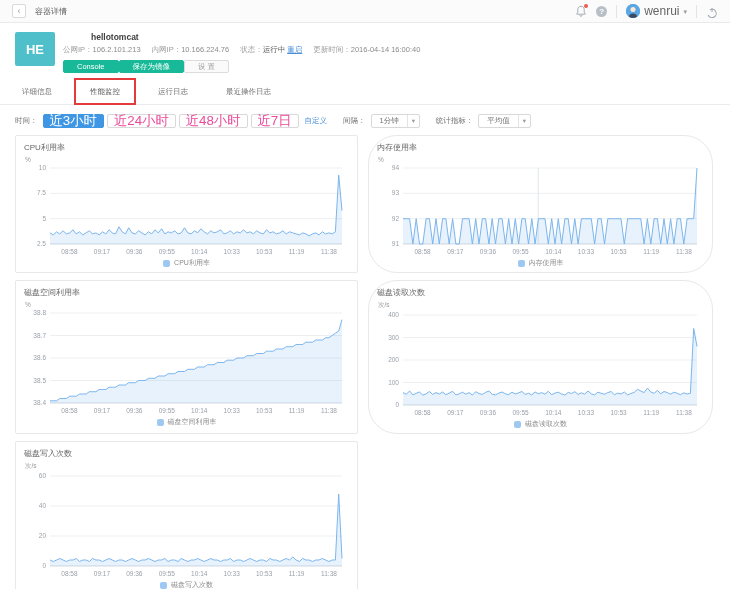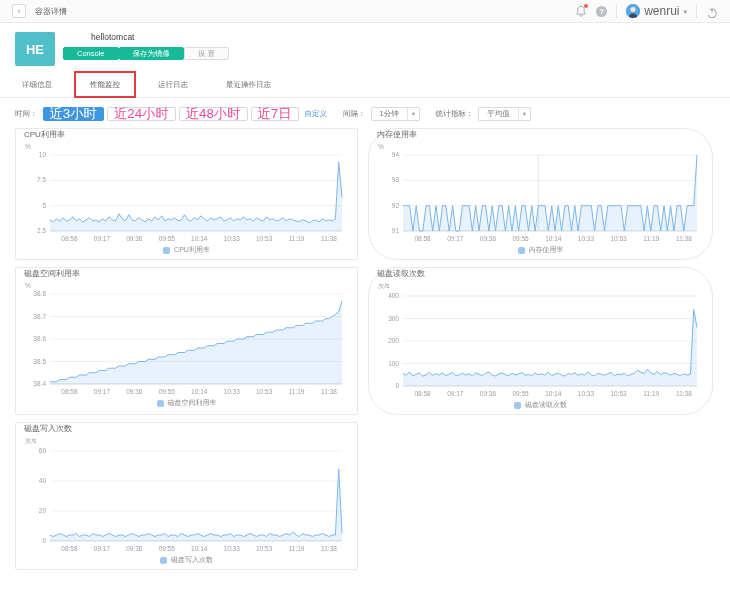--- a/index.html
+++ b/index.html
@@ -24,21 +24,21 @@
   .user-avatar { width:14px; height:14px; border-radius:50%; background:#5aa7e5; overflow:hidden; }
   .username { font-size:12px; color:#666; }
   .caret { font-size:7px; color:#999; line-height:1; }
   .icon-power { width:12px; height:12px; }
 
   
   .header { display:flex; padding:9px 15px 0; }
   .he-avatar { width:40px; height:34px; background:#4fc0ca; border-radius:2px; color:#fff;
     font-size:13px; font-weight:bold; display:flex; align-items:center; justify-content:center; }
   .header-main { margin-left:8px; }
-  .c-name { font-size:8.5px; font-weight:normal; color:#404040;padding-left:28px; }
+  .c-name { font-size:8.5px; font-weight:bold; color:#404040;padding-left:28px; }
   .info-row { margin-top:3px; font-size:7.5px; color:#9b9b9b; display:flex; gap:11px; align-items:center; }
   .info-val { color:#8b8b8b; }
   .status-val { color:#595959; }
   .link { color:#4a90d9; text-decoration:underline; cursor:pointer; }
   .actions { margin-top:5px; display:flex; gap:0; }
   .btn { height:13px; font-size:7.5px; line-height:12px; padding:0 13px; border-radius:2px;
     border:1px solid transparent; cursor:pointer; }
   .btn-teal { background:#17b998; border-color:#17b998; color:#fff; }
   .btn-plain { background:#fafafa; border-color:#dcdcdc; color:#9a9a9a; }
 
@@ -60,21 +60,21 @@
   .custom-link { margin-left:6px; color:#4a90d9; cursor:pointer; }
   .gap16 { margin-left:16px; }
   .select { display:flex; height:14px; border:1px solid #d9d9d9; border-radius:2px; background:#fff; cursor:pointer; }
   .select .val { padding:0 8px; line-height:12px; color:#737373;text-align:center; }
   .select .caret-box { width:12px; border-left:1px solid #e3e3e3; color:#999; font-size:6.5px;
     display:flex; align-items:center; justify-content:center; }
 
   
   .charts { padding:7px 15px 0; }
   .crow { display:flex; gap:10px; margin-bottom:7px; }
-  .card { border:1px solid #e8e8e8; border-radius:2px; background:#fff; padding:0 8px 3px; }
+  .card { border:1px solid #e8e8e8; border-radius:2px; background:#fff; padding:6px 8px 3px; }
   .card.w1 { width:343px; } .card.w2 { width:345px;border-radius:29px; }
   .chart-title { font-size:8px; color:#666; }
   .chart-unit { font-size:6.5px; color:#9a9a9a; margin:3px 0 0 1px; }
   .plot { width:100%; height:94px; }
   .card.tall .plot { height:108px; }
   .plot svg { display:block; }
   .legend { display:flex; align-items:center; justify-content:center; gap:4px; height:12px; cursor:pointer; }
   .legend-marker { width:7px; height:7px; border-radius:2px; background:#7cb5ec; opacity:.75; }
   .legend-label { font-size:7px; color:#8c8c8c; }
   .tick-text { font-size:6.5px; fill:#9aa1a9; }
@@ -113,20 +113,26 @@
           <line x1="6" y1="1" x2="6" y2="5" stroke="#9aa3ad" stroke-width="1"></line>
         </svg>
     </span>
   </div>
 </div>
 
 <div class="header">
   <div class="he-avatar">HE</div>
   <div class="header-main">
     <div class="c-name">hellotomcat</div>
+    <div class="info-row">
+      <span><span>公网IP：</span><span class="info-val">106.2.101.213</span></span>
+      <span><span>内网IP：</span><span class="info-val">10.166.224.76</span></span>
+      <span><span>状态：</span><span class="status-val">运行中</span>&nbsp;<span class="link">重启</span></span>
+      <span><span>更新时间：</span><span class="info-val">2016-04-14 16:00:40</span></span>
+    </div>
     <div class="actions">
       <button class="btn btn-teal">Console</button>
       <button class="btn btn-teal">保存为镜像</button>
       <button class="btn btn-plain">设 置</button>
     </div>
   </div>
 </div>
 
 <div class="tabs">
   <div class="tab">详细信息</div>

